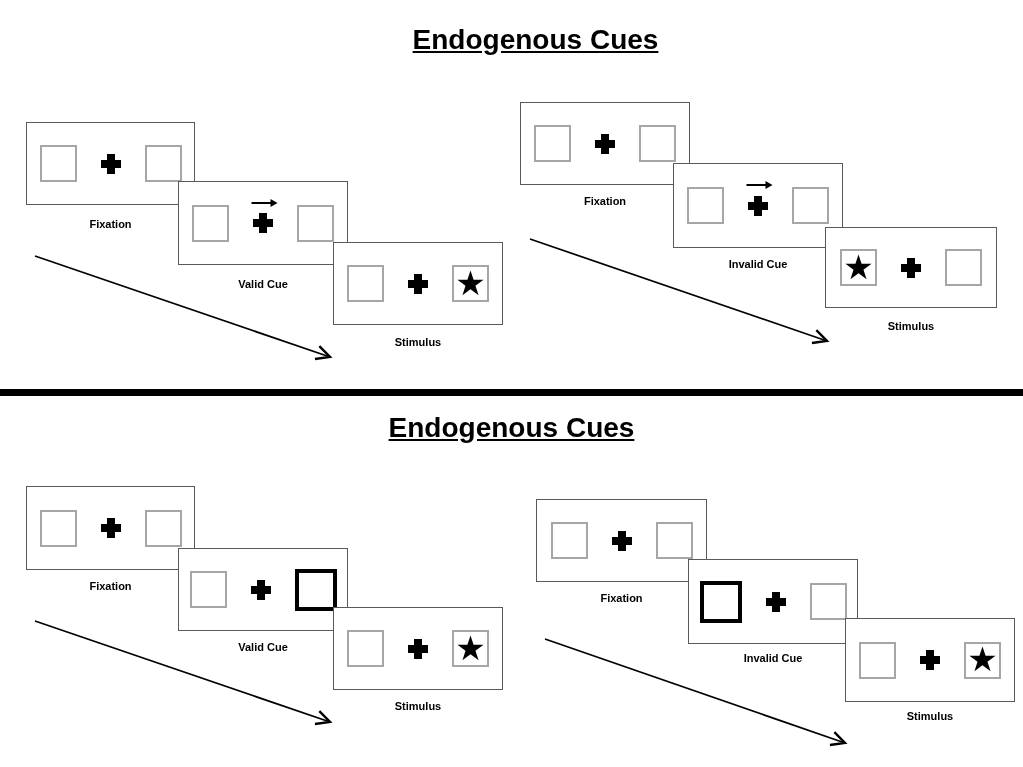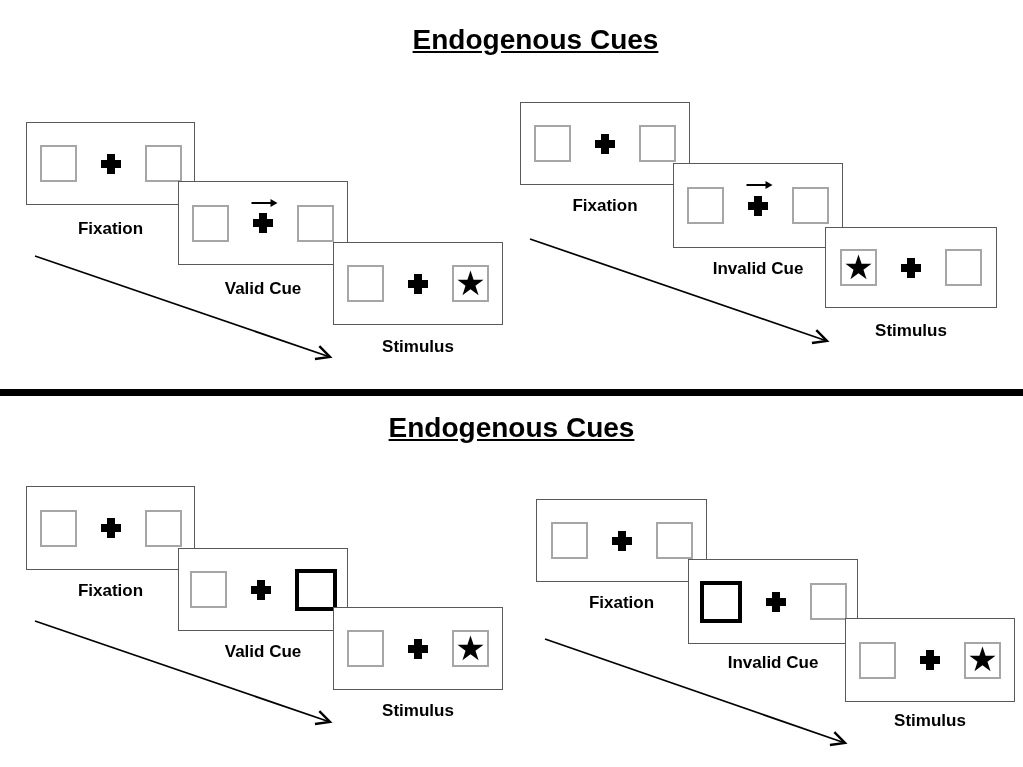--- a/index.html
+++ b/index.html
@@ -32,21 +32,21 @@
   }
   .plus{position:relative;width:20px;height:20px;}
   .plus::before{content:"";position:absolute;left:0;top:6px;width:20px;height:8px;background:#000;}
   .plus::after{content:"";position:absolute;top:0;left:6px;width:8px;height:20px;background:#000;}
   .cue-arrow{position:absolute;top:20px;left:50%;transform:translateX(-50%);width:23px;height:2px;background:#000;}
   .cue-arrow::after{
     content:"";position:absolute;right:-3px;top:-3px;width:0;height:0;
     border-left:7px solid #000;border-top:4px solid transparent;border-bottom:4px solid transparent;
   }
   .step-label{
-    position:absolute;text-align:center;font-weight:bold;font-size:17px;line-height:1.25;
+    position:absolute;text-align:center;font-weight:bold;font-size:11px;line-height:1.25;
   }
 </style>
 </head>
 <body>
 
 <div class="canvas">
 
   <svg class="arrows" width="1023" height="767" viewBox="0 0 1023 767">
     <defs>
       <marker id="ah" viewBox="0 0 12 12" markerWidth="12" markerHeight="12" refX="9" refY="5" orient="auto">

